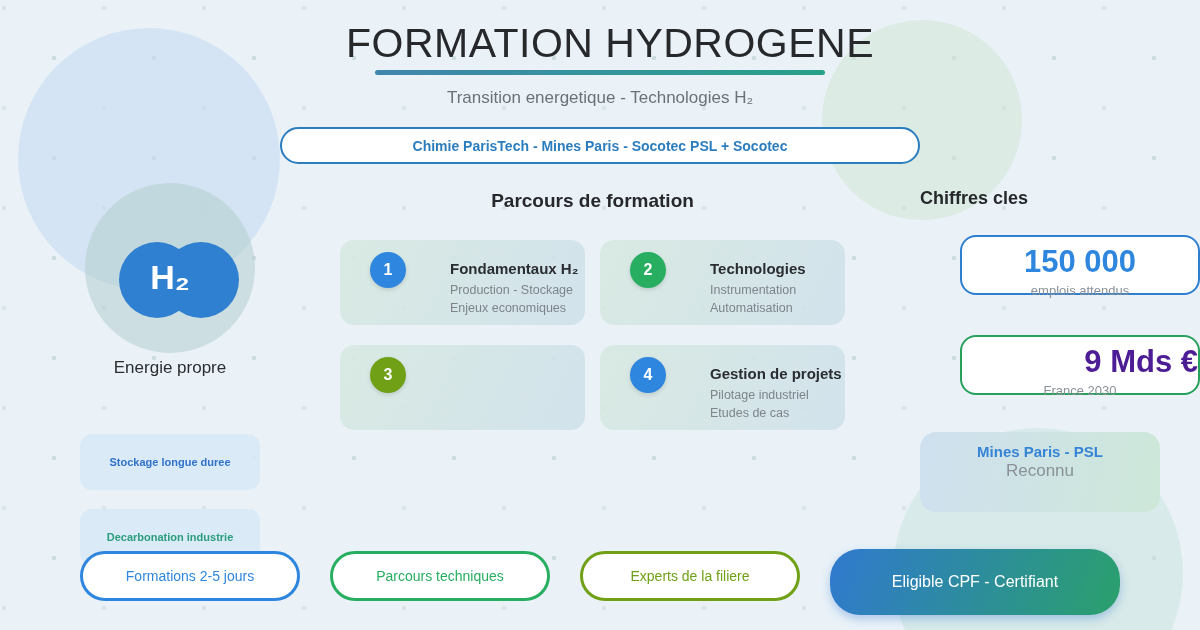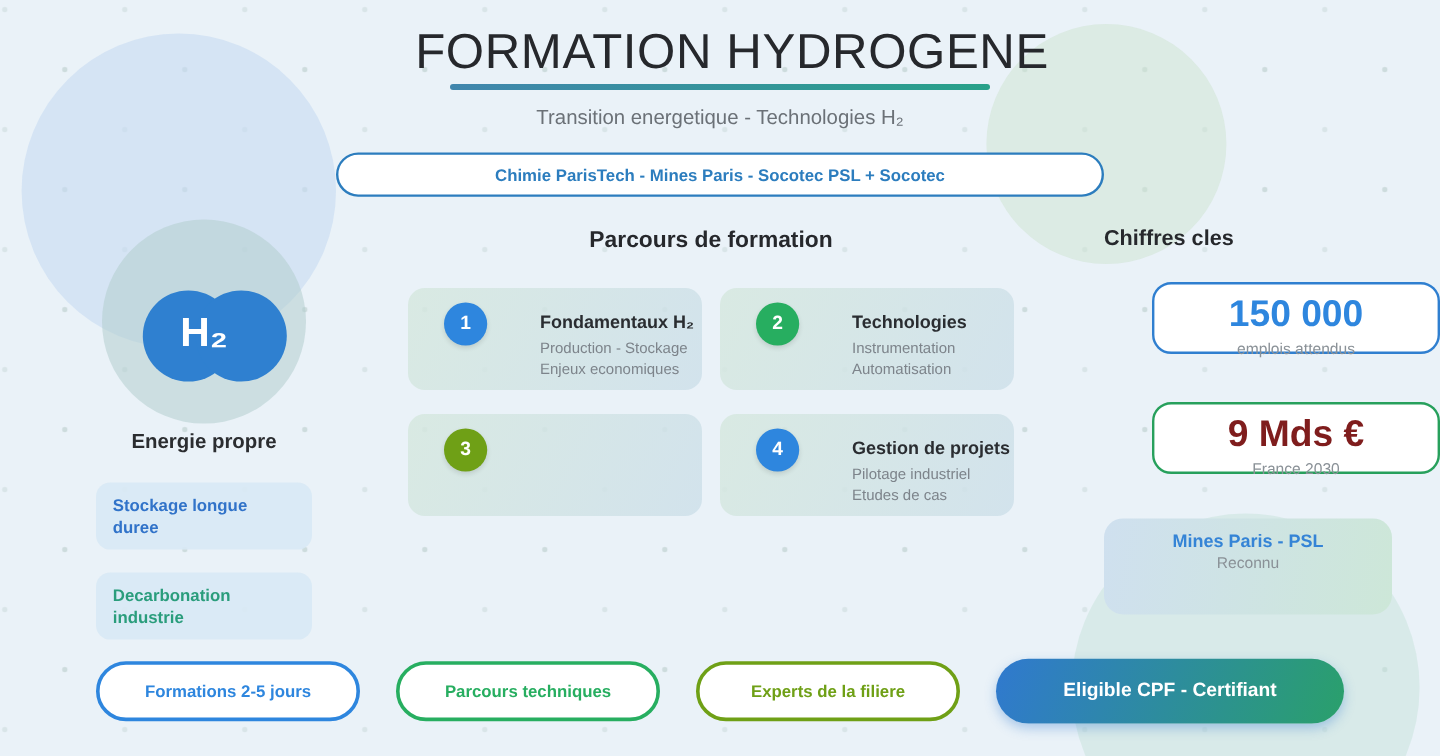--- a/index.html
+++ b/index.html
@@ -29,24 +29,24 @@
     display:flex;align-items:center;justify-content:center;
     font-size:14px;font-weight:bold;color:#2c7dbe;}
 
   
   .atom{position:absolute;border-radius:50%;width:76px;height:76px;top:242px;}
   .atom.a1{left:119px;background:#2f80d0;}
   .atom.a2{left:163px;background:#2f80d0;}
   .molecule-label{position:absolute;left:85px;top:258px;width:170px;text-align:center;
     color:#ffffff;font-size:34px;font-weight:bold;}
   .left-heading{position:absolute;left:60px;top:358px;width:220px;text-align:center;
-    font-size:17px;font-weight:bold;color:#2b2d30;}
+    font-size:17px;font-weight:normal;color:#2b2d30;}
   .left-card{position:absolute;left:80px;width:180px;height:56px;border-radius:12px;
     background:rgba(216,233,245,0.9);display:flex;align-items:center;justify-content:center;
-    text-align:left;font-size:14px;font-weight:bold;line-height:1.3;padding:0 14px;box-sizing:border-box;}
+    text-align:center;font-size:11px;font-weight:bold;line-height:1.3;padding:0 14px;box-sizing:border-box;margin-top:32px;}
   .left-card.lc1{top:402px;}
   .left-card.lc2{top:477px;}
 
   
   .center-heading{position:absolute;left:340px;top:190px;width:505px;text-align:center;
     font-size:19px;font-weight:bold;color:#26282c;}
   .step-card{position:absolute;width:245px;height:85px;border-radius:14px;
     background:linear-gradient(115deg,rgba(214,232,223,0.85),rgba(206,224,234,0.85));
     display:flex;align-items:flex-start;box-sizing:border-box;padding:12px 0 0 30px;}
   .step-card.s1{left:340px;top:240px;}
@@ -66,30 +66,30 @@
   .stat-card{position:absolute;left:920px;width:240px;height:60px;border-radius:16px;
     background:#ffffff;box-sizing:border-box;text-align:center;padding-top:8px;margin-left:40px;}
   .stat-card.st1{top:235px;border:2px solid #2f7fd0;}
   .stat-card.st2{top:335px;border:2px solid #27a05c;}
   .stat-value{font-size:31px;font-weight:800;line-height:1.1;}
   .stat-label{font-size:13px;color:#8a9197;margin-top:4px;}
   .cert-card{position:absolute;left:920px;top:432px;width:240px;height:80px;border-radius:16px;
     background:linear-gradient(100deg,#cfe0ef,#cde7d8);text-align:center;box-sizing:border-box;padding-top:9px;}
   .cert-title{font-size:16px;font-weight:bold;color:#26282c;}
   .cert-sub{font-size:15px;font-weight:bold;color:#3584d6;margin-top:2px;}
-  .cert-note{font-size:13px;color:#8a9197;margin-top:1px;}
+  .cert-note{font-size:17px;color:#8a9197;margin-top:1px;}
 
   
   .pill{position:absolute;top:551px;width:220px;height:50px;border-radius:30px;background:#ffffff;
     box-sizing:border-box;border:3px solid;display:flex;align-items:center;justify-content:center;
-    font-size:14px;font-weight:bold;}
+    font-size:14px;font-weight:normal;}
   .pill.p1{left:80px;}
   .pill.p2{left:330px;}
   .pill.p3{left:580px;}
-  .pill.cta{left:830px;top:549px;width:290px;height:54px;border:none;
+  .pill.cta{left:830px;top:549px;width:290px;height:66px;border:none;
     background:linear-gradient(110deg,#3079cf,#2aa06b);color:#ffffff;font-size:16px;
     box-shadow:0 4px 10px rgba(48,121,207,0.35);}
 </style>
 </head>
 <body>
 
 <div class="canvas">
 
   <div class="deco c1"></div>
   <div class="deco c3"></div>
@@ -142,21 +142,21 @@
   </div>
 
   <div class="right-heading">Chiffres cles</div>
 
   <div class="stat-card st1">
     <div class="stat-value" style="color: rgb(46, 134, 222);">150 000</div>
     <div class="stat-label">emplois attendus</div>
   </div>
 
   <div class="stat-card st2">
-    <div class="stat-value" style="color: #7f1d1d;">9 Mds €</div>
+    <div class="stat-value" style="color: #4c1d95; text-align: right;">9 Mds €</div>
     <div class="stat-label">France 2030</div>
   </div>
 
   <div class="cert-card">
     <div class="cert-sub">Mines Paris - PSL</div>
     <div class="cert-note">Reconnu</div>
   </div>
 
   <div class="pill p1" style="border-color: rgb(46, 134, 222); color: rgb(46, 134, 222);">Formations 2-5 jours</div>
   <div class="pill p2" style="border-color: rgb(39, 174, 96); color: rgb(39, 174, 96);">Parcours techniques</div>

